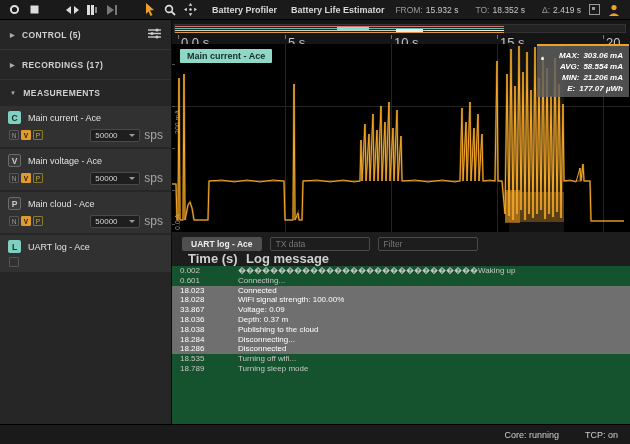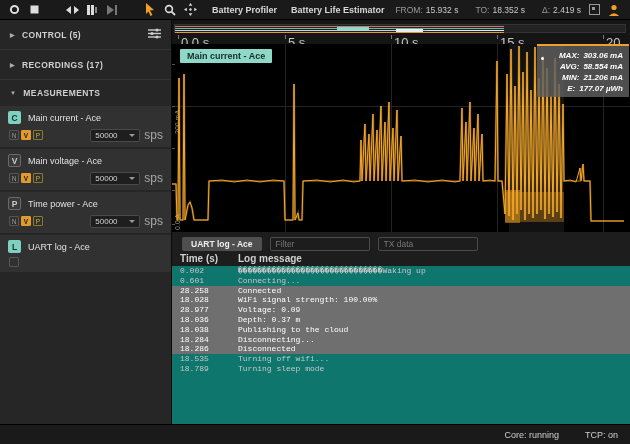--- a/index.html
+++ b/index.html
@@ -73,24 +73,24 @@
 
   
   .logpanel{position:absolute;top:212px;left:0;width:458px;height:192px;background:#1d1d1d;}
   .lp-controls{display:flex;align-items:center;gap:8px;padding:4px 0 0 10px;height:20px;}
   .lp-tab{background:#4f4f4f;color:#eee;font-size:8.5px;font-weight:700;padding:2px 9px;
           border-radius:2px;}
   .lp-input{width:100px;height:14px;background:transparent;border:1px solid #4a4a4a;
             border-radius:2px;color:#ccc;font-size:8.5px;padding:0 5px;outline:none;
             font-family:"Liberation Sans",sans-serif;}
   .lp-input::placeholder{color:#777;}
-  .lp-head{display:flex;height:13px;align-items:center;font-size:10px;font-weight:700;color:#d0d0d0;}
+  .lp-head{display:flex;height:13px;align-items:center;font-size:13px;font-weight:700;color:#d0d0d0;margin-left:8px;}
   .lp-head .c1{width:66px;padding-left:8px;}
-  .logtable{position:absolute;top:34px;left:0;width:458px;bottom:0;background:#0f766e;
-            font-family:Liberation Mono, monospace;font-size:8px;color:#c6c6c6;}
+  .logtable{position:absolute;top:34px;left:0;width:458px;bottom:0;background:#14532d;
+            font-family:Liberation Sans, sans-serif;font-size:8px;color:#c6c6c6;}
   .lrow{display:flex;height:9.8px;line-height:9.8px;white-space:nowrap;overflow:hidden;}
   .lrow .t{width:66px;padding-left:8px;flex:0 0 auto;}
   .lrow.selected{background:#6f6f6f;color:#fff;}
 
   
   .statusbar{position:absolute;top:424px;left:0;width:630px;height:20px;background:#1a1a1a;
              border-top:1px solid #000;display:flex;align-items:center;justify-content:flex-end;
              gap:26px;padding-right:12px;font-size:9px;color:#cfcfcf;}
 </style>
 </head>
@@ -245,21 +245,21 @@
             <span class="chev"></span>
           </span>
           <span class="sps">sps</span>
         </span>
       </div>
     </div>
 
     <div class="card">
       <div class="crow1">
         <span class="chbox gray">P</span>
-        <span class="cname">Time power - Ace</span>
+        <span class="cname">Main cloud - Ace</span>
       </div>
       <div class="crow2">
         <span class="badges">
           <span class="bdg">N</span>
           <span class="bdg on">V</span>
           <span class="bdg dim">P</span>
         </span>
         <span class="rate-wrap">
           <span class="rate">
             <span>50000</span>
@@ -350,46 +350,46 @@
         <div class="stat-row">
             <span class="stat-lab">E:</span>
             <span>177.07 µWh</span>
           </div>
       </div>
     </div>
 
     <div class="logpanel">
       <div class="lp-controls">
         <span class="lp-tab">UART log - Ace</span>
+        <input class="lp-input" placeholder="TX data" style="">
         <input class="lp-input" placeholder="Filter" style="">
-        <input class="lp-input" placeholder="TX data" style="">
       </div>
       <div class="lp-head">
         <span class="c1">Time (s)</span>
         <span>Log message</span>
       </div>
       <div class="logtable">
         <div class="lrow">
             <span class="t">0.002</span>
             <span>������������������������������Waking up</span>
           </div>
         <div class="lrow">
             <span class="t">0.601</span>
             <span>Connecting...</span>
           </div>
         <div class="lrow selected">
-            <span class="t">28.258</span>
+            <span class="t">18.023</span>
             <span>Connected</span>
           </div>
         <div class="lrow selected">
             <span class="t">18.028</span>
             <span>WiFi signal strength: 100.00%</span>
           </div>
         <div class="lrow selected">
-            <span class="t">28.977</span>
+            <span class="t">33.867</span>
             <span>Voltage: 0.09</span>
           </div>
         <div class="lrow selected">
             <span class="t">18.036</span>
             <span>Depth: 0.37 m</span>
           </div>
         <div class="lrow selected">
             <span class="t">18.038</span>
             <span>Publishing to the cloud</span>
           </div>

